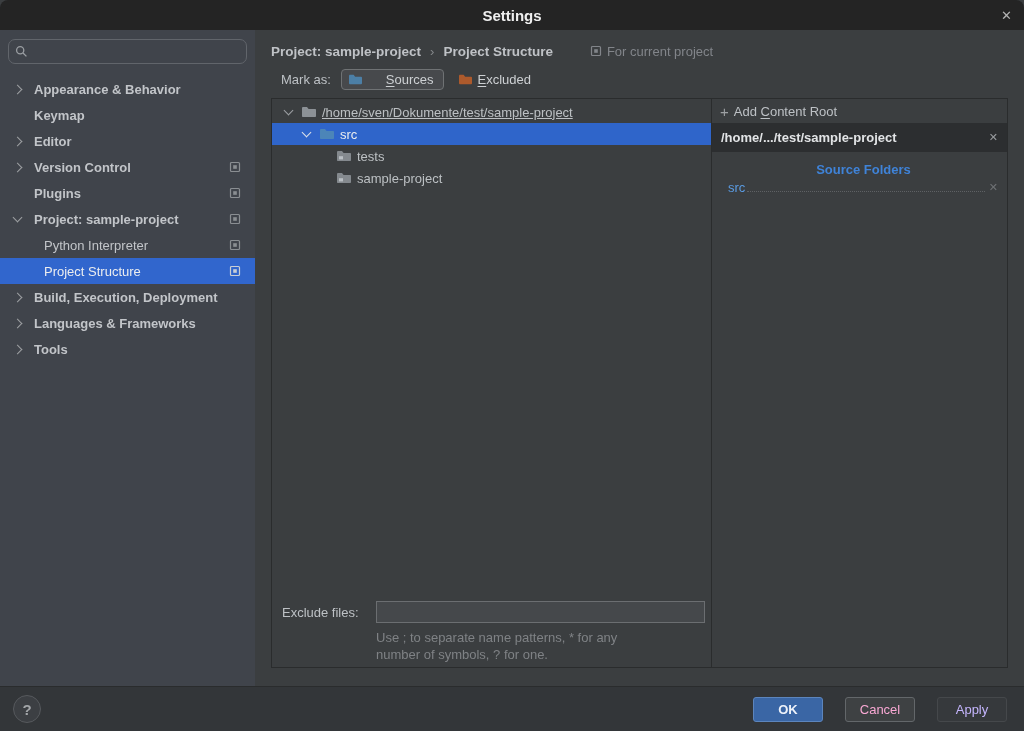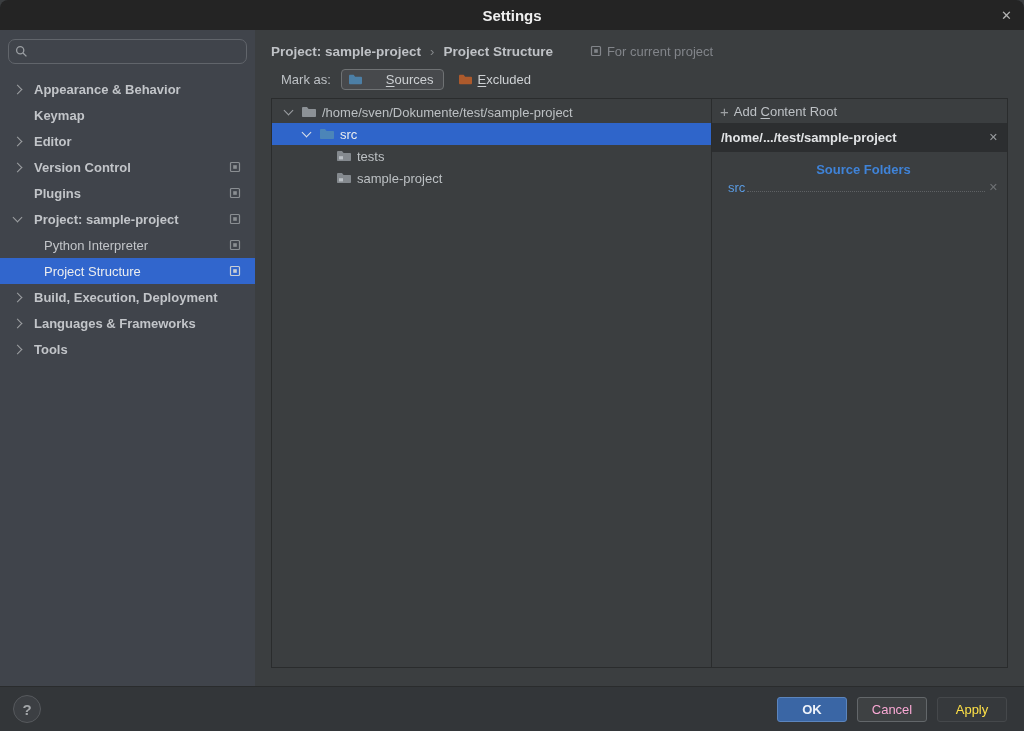--- a/index.html
+++ b/index.html
@@ -47,21 +47,21 @@
   .chip-flat { display:flex; align-items:center; gap:5px; padding:2px 4px; color:#CDD0D3; }
   .mn { text-decoration:underline; text-underline-offset:2px; }
 
   .panel { flex:1; border:1px solid #2A2C2D; display:flex; min-height:0; margin-bottom:18px; }
   .tree-pane { width:439px; flex-shrink:0; position:relative; padding-top:2px; }
   .vdivider { width:1px; background:#2A2C2D; }
   .right-pane { flex:1; min-width:0; }
 
   .tree-row { height:22px; display:flex; align-items:center; gap:5px; color:#BCC0C3; cursor:default; }
   .tree-row .chev-box { width:16px; display:flex; justify-content:center; flex-shrink:0; }
-  .tree-row.lvl0 { padding-left:8px; }
+  .tree-row.lvl0 { padding-left:8px;text-decoration:underline; }
   .tree-row.lvl1 { padding-left:26px; }
   .tree-row.lvl2 { padding-left:64px; }
   .tree-row.selected { background:#2F65CA; color:#EBEDEF; }
 
   .exclude-area { position:absolute; left:0; right:6px; bottom:0; padding:0 0 4px 10px; }
   .exclude-row { display:flex; align-items:center; }
   .exclude-row .lbl { width:94px; color:#BDC1C5; }
   .exclude-row input { width:330px; height:22px; background:#45484B; border:1px solid #6B6E71;
                        color:#D0D3D6; padding:0 5px; outline:none; font-size:13px; }
   .hint { margin:6px 0 0 94px; color:#7F8285; line-height:17px; font-size:13px; }
@@ -75,26 +75,26 @@
   .sf-title { margin:10px 0 3px 8px; font-weight:bold; color:#3F83D8;text-align:center; }
   .sf-row { display:flex; align-items:center; margin:2px 9px 0 16px; }
   .sf-row .sf-name { color:#5A9BE2; }
   .sf-row .leader { flex:1; border-bottom:1px dotted #5E6164; margin:8px 4px 0 2px; }
 
   
   .footer { height:45px; background:#333639; border-top:1px solid #2A2C2D;
             display:flex; align-items:center; padding:0 17px 0 13px; }
   .help { width:28px; height:28px; border-radius:50%; border:1px solid #56595D; background:#3C3F43;
           color:#A3A6A9; font-size:15px; font-weight:bold; display:flex; align-items:center; justify-content:center; cursor:default; }
-  .btns { margin-left:auto; display:flex; gap:10px; }
+  .btns { margin-left:auto; display:flex; gap:22px; }
   .btn { width:70px; height:25px; border-radius:3px; font-size:13px; display:flex; align-items:center;
          justify-content:center; cursor:default; font-family:inherit; }
   .btn.ok { background:#3A66A5; border:1px solid #5C85BD; color:#EDF2FA; font-weight:bold; }
   .btn.cancel { background:#3E4143; border:1px solid #63676A; color:#f9a8d4; }
-  .btn.apply { background:#36393C; border:1px solid #45484B; color:#fde047; }
+  .btn.apply { background:#36393C; border:1px solid #45484B; color:#c4b5fd; }
 
   svg { display:block; flex-shrink:0; }
 </style>
 </head>
 <body>
 
 <div class="titlebar">
   <span class="title">Settings</span>
   <span class="close">✕</span>
 </div>
@@ -261,20 +261,30 @@
           <span>tests</span>
         </div>
         <div class="tree-row lvl2">
           <svg width="16" height="14" viewBox="0 0 16 14">
             <path d="M1 3.2 C1 2.5 1.5 2 2.2 2 H6 l1.6 2 H14 c.7 0 1 .4 1 1 v6 c0 .6-.4 1-1 1 H2 c-.6 0-1-.4-1-1 z" fill="#84898E"></path>
             <rect x="3" y="7.2" width="4" height="3.2" fill="#B9BEC3"></rect>
           </svg>
           <span>sample-project</span>
         </div>
 
+        <div class="exclude-area">
+          <div class="exclude-row">
+            <span class="lbl">Exclude files:</span>
+            <input value="" style="">
+          </div>
+          <div class="hint">
+            <div>Use ; to separate name patterns, * for any</div>
+            <div>number of symbols, ? for one.</div>
+          </div>
+        </div>
       </div>
 
       <div class="vdivider"></div>
 
       <div class="right-pane">
         <div class="add-root">
           <span class="plus">+</span>
           <span><span>Add </span><span class="mn">C</span><span>ontent Root</span></span>
         </div>
         <div class="root-row">

